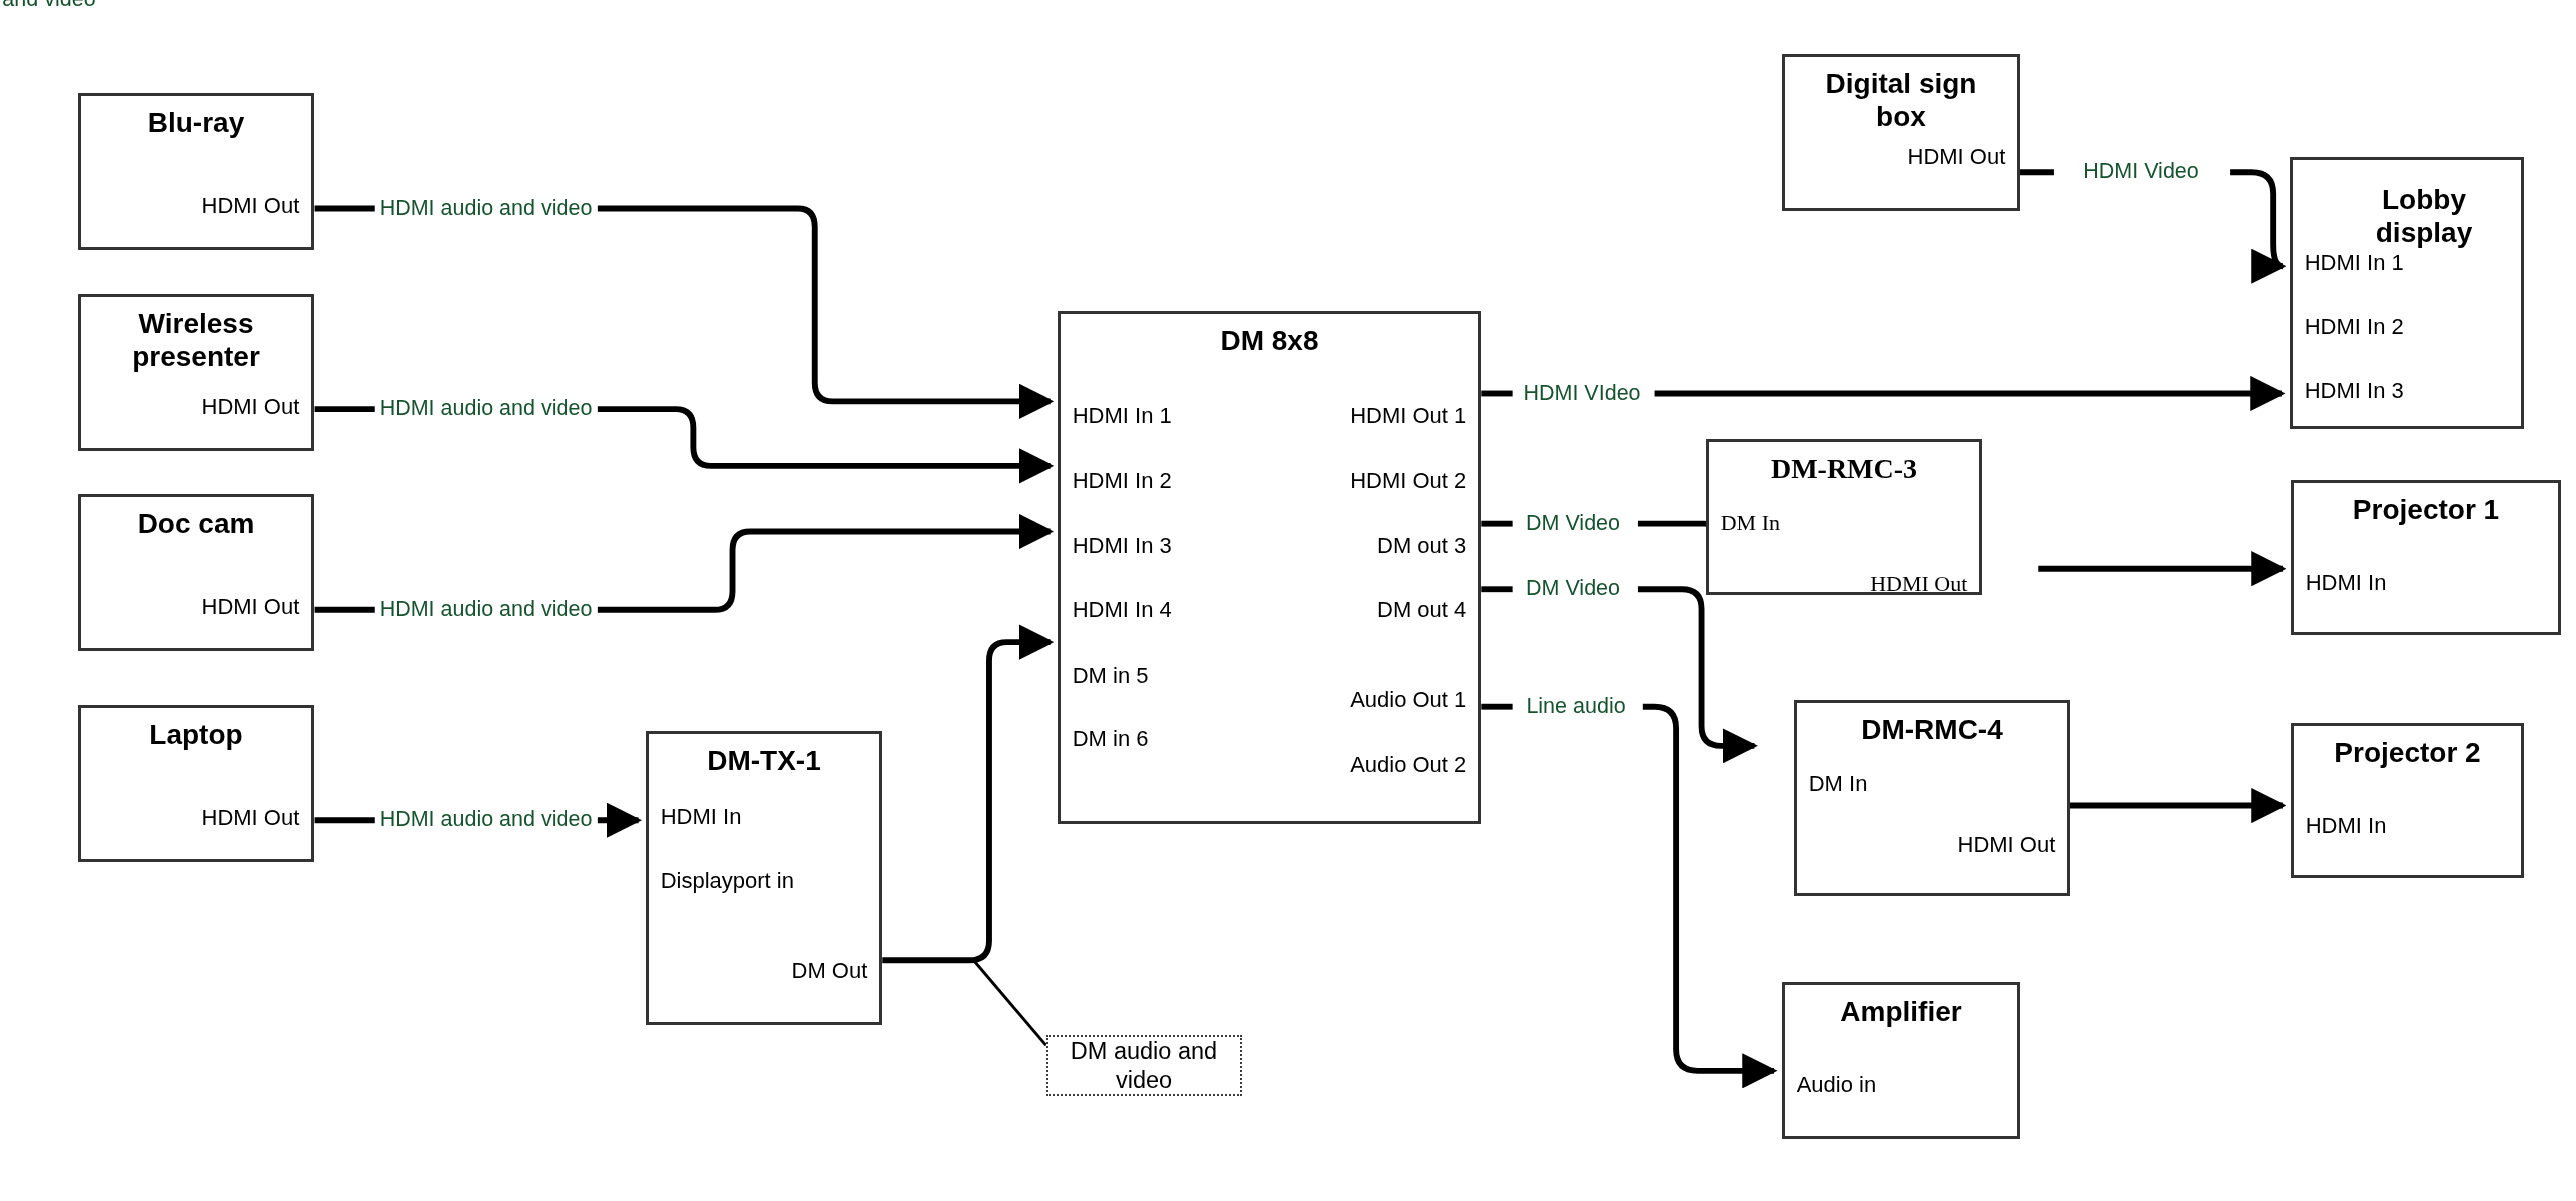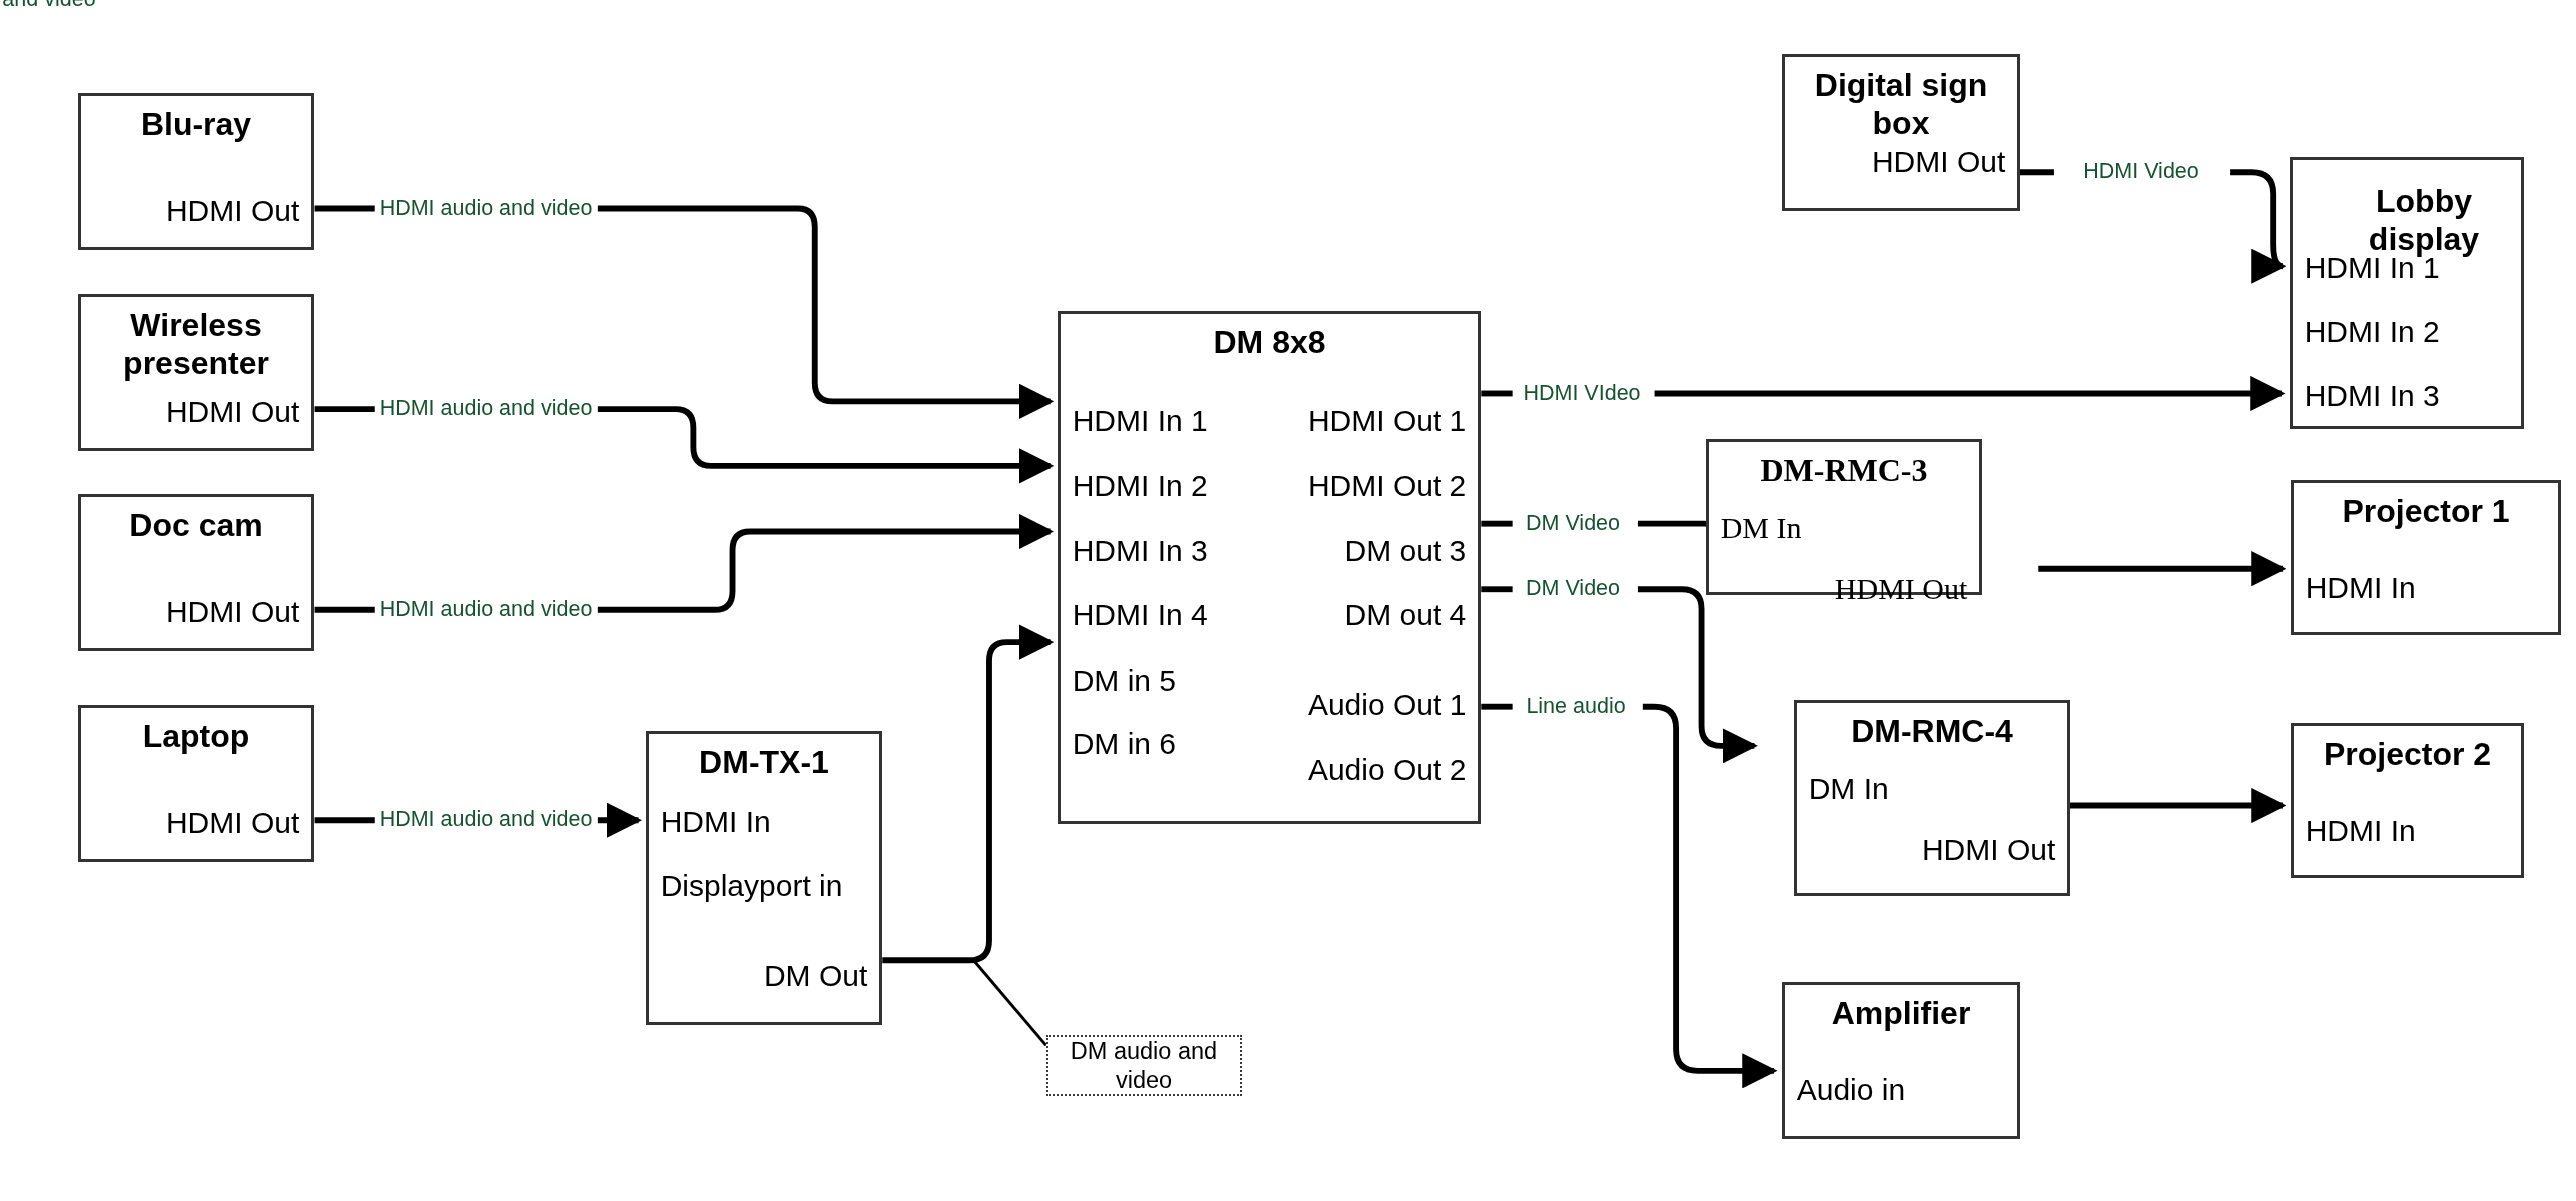--- a/index.html
+++ b/index.html
@@ -28,28 +28,28 @@
   .node {
     position: absolute;
     box-sizing: border-box;
     border: 3.9px solid #333333;
     background: #ffffff;
     display: flex;
     flex-direction: column;
   }
   .node-title {
     font-weight: bold;
-    font-size: 32px;
+    font-size: 28px;
     color: #000000;
     text-align: center;
     line-height: 1.18;
     white-space: pre-line;
   }
   .port {
-    font-size: 30px;
+    font-size: 22px;
     color: #000000;
     line-height: 1.1;
     white-space: nowrap;
   }
   .port-left  { text-align: left; }
   .port-right { text-align: right; }
   .wire-label {
     position: absolute;
     font-size: 21.5px;
     color: #14532d;

